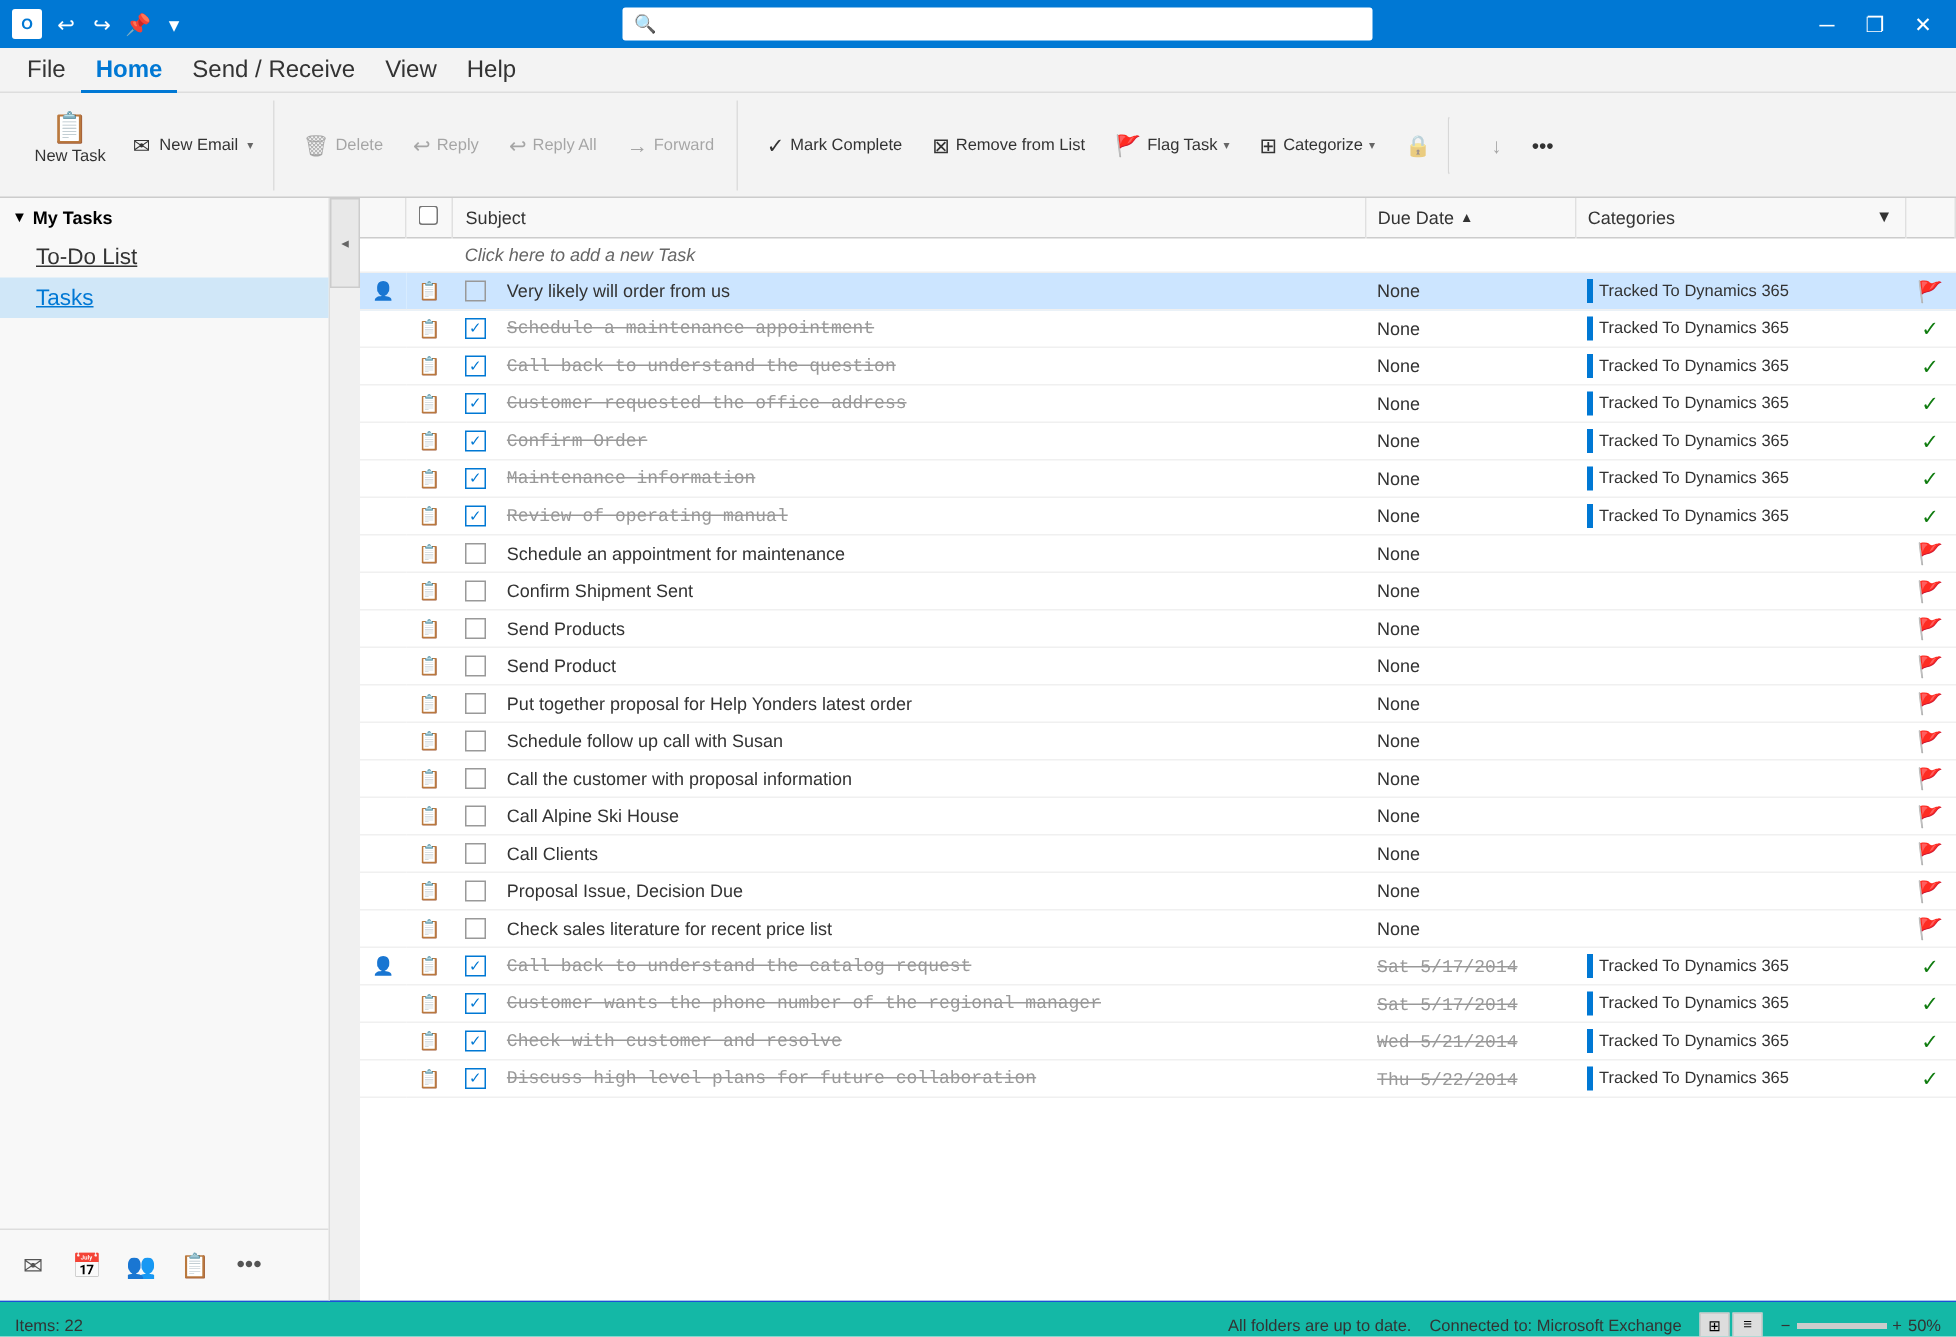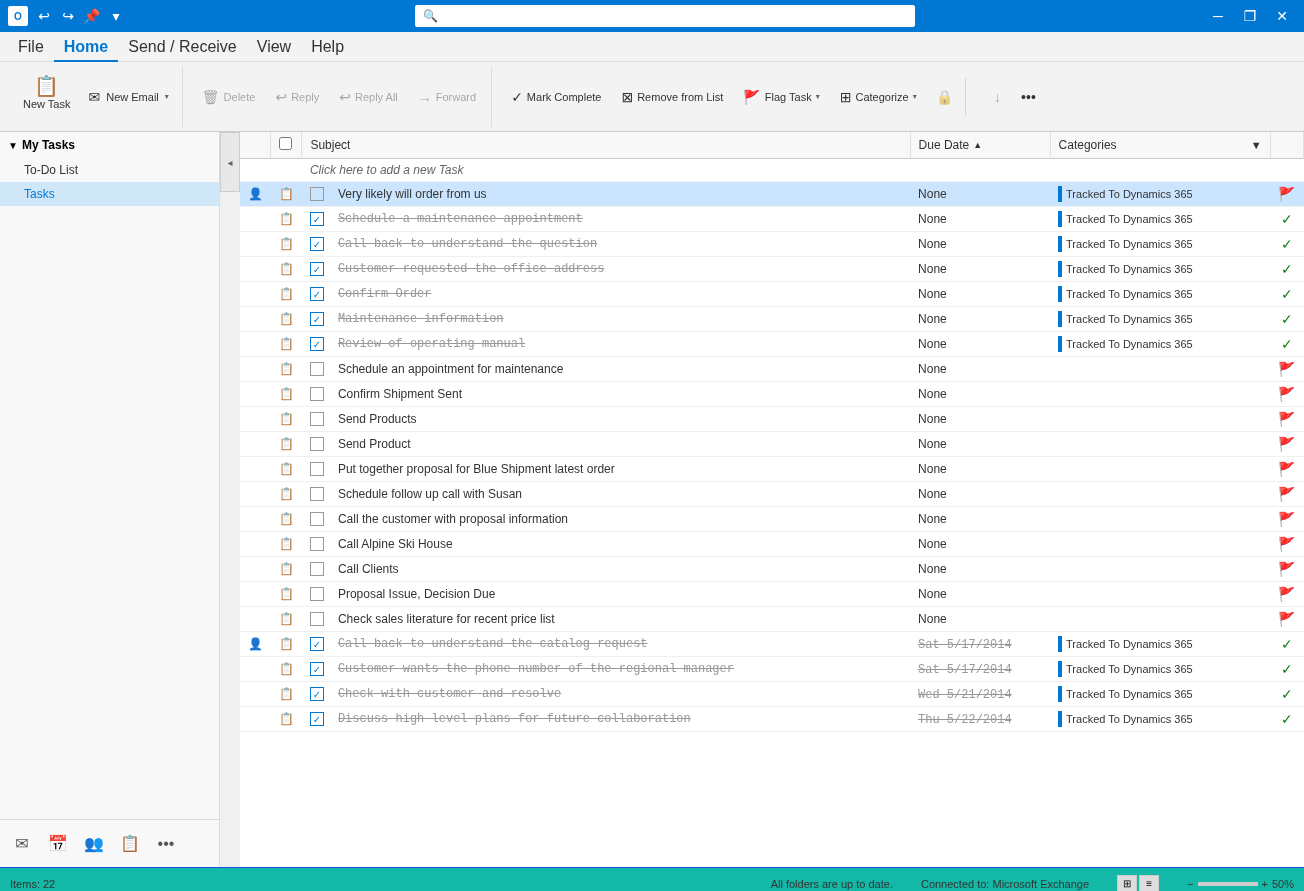--- a/index.html
+++ b/index.html
@@ -154,22 +154,23 @@
     .sidebar-section-header {
       display: flex; align-items: center;
       padding: 6px 8px;
       font-weight: 600; font-size: 12px;
       cursor: pointer;
     }
     .sidebar-chevron { margin-right: 4px; font-size: 10px; }
     .sidebar-nav-item {
       padding: 5px 24px;
       cursor: pointer;
-      font-size: 12px;
+      font-size: 15px;
       color: #333;
+      text-decoration: underline;
     }
     .sidebar-nav-item.active { background: #d0e7f8; color: #0078d4; font-weight: 500; }
     .sidebar-bottom {
       margin-top: auto;
       border-top: 1px solid #ddd;
       display: flex;
       align-items: center;
       padding: 6px 8px;
       gap: 8px;
       height: 48px;
@@ -265,21 +266,21 @@
       background: #14b8a6;
       border-top: 1px solid #1d4ed8;
       display: flex;
       align-items: center;
       justify-content: space-between;
       padding: 0 10px;
       font-size: 11px;
       color: #333;
     }
     .status-right {
-      display: flex; align-items: center; gap: 28px;
+      display: flex; align-items: center; gap: 12px;
     }
     .view-toggle { display: flex; gap: 2px; }
     .view-btn { width: 20px; height: 18px; background: #ddd; border: 1px solid #ccc; cursor: pointer; display: flex; align-items: center; justify-content: center; font-size: 10px; }
     .zoom-area { display: flex; align-items: center; gap: 4px; font-size: 11px; }
     .zoom-slider { width: 60px; height: 4px; background: #ccc; cursor: pointer; }
     .selected-highlight { background: #cce5ff; }
   </style>
 </head>
 <body>
 
@@ -613,21 +614,21 @@
               <td><span>None</span></td>
               <td></td>
               <td style="text-align: center;"><span class="flag-red">🚩</span></td>
             </tr>
             <tr>
               <td style="text-align: center;"></td>
               <td style="text-align: center;"><span style="font-size:12px;color:#666;">📋</span></td>
               <td>
                 <div class="subject-cell">
                   <div class="task-checkbox"></div>
-                  <span>Put together proposal for Blue Shipment latest order</span>
+                  <span>Put together proposal for Help Yonders latest order</span>
                 </div>
               </td>
               <td><span>None</span></td>
               <td></td>
               <td style="text-align: center;"><span class="flag-red">🚩</span></td>
             </tr>
             <tr>
               <td style="text-align: center;"></td>
               <td style="text-align: center;"><span style="font-size:12px;color:#666;">📋</span></td>
               <td>

